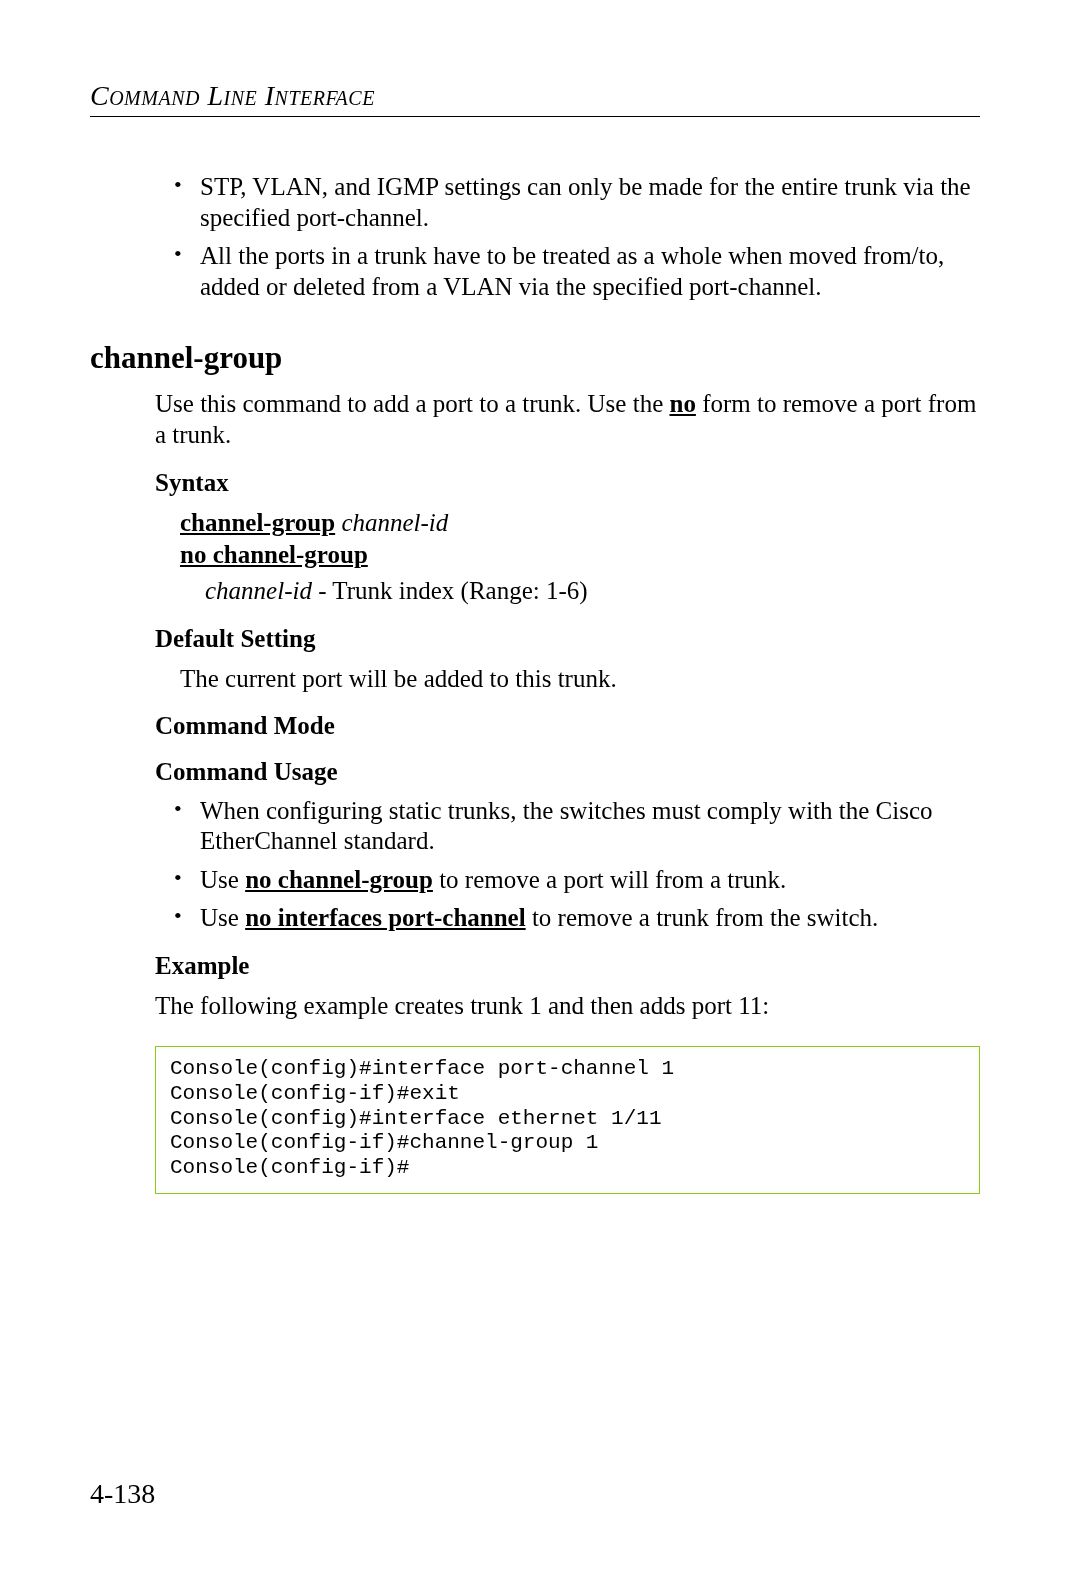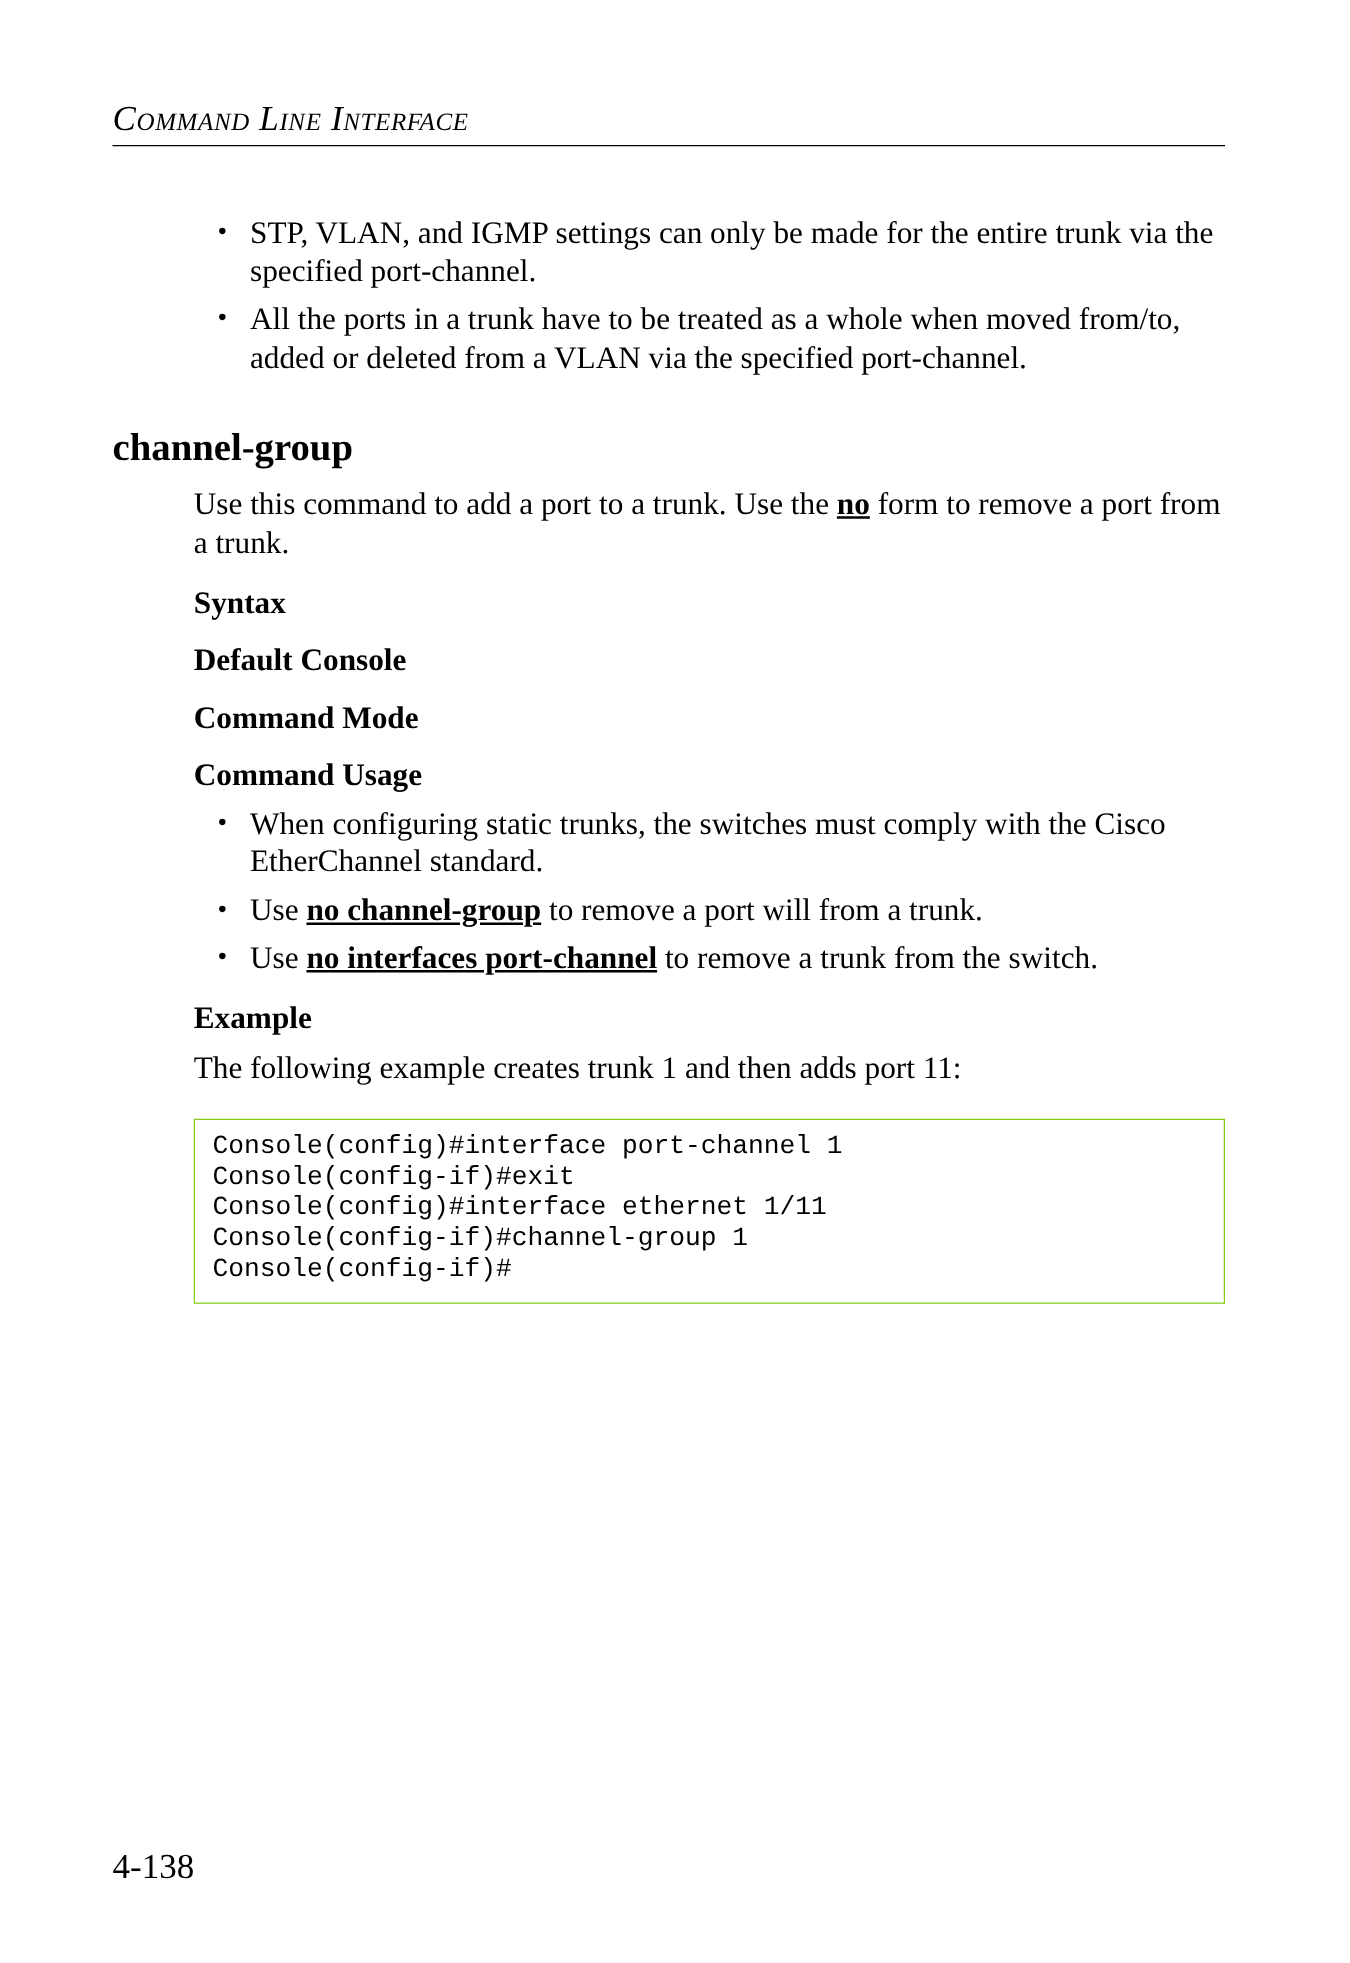--- a/index.html
+++ b/index.html
@@ -111,22 +111,36 @@
       <li>All the ports in a trunk have to be treated as a whole when moved from/to, added or deleted from a VLAN via the specified port-channel.</li>
     </ul>
 
     <h2 class="cmd-title">channel-group</h2>
 
     <p class="para">
       <span>Use this command to add a port to a trunk. Use the </span><span class="bold">no</span><span> form to remove a port from a trunk.</span>
     </p>
 
     <div class="sub-head">Syntax</div>
+    <div class="indent1">
+      <div class="syntax-line">
+        <span class="bold">channel-group</span>
+        <span> </span>
+        <span class="italic">channel-id</span>
+      </div>
+      <div class="syntax-line">
+        <span class="bold">no channel-group</span>
+      </div>
+      <div class="syntax-line indent1" style="margin-top:4px;">
+        <span class="italic">channel-id</span><span> - Trunk index (Range: 1-6)</span>
+      </div>
+    </div>
 
-    <div class="sub-head">Default Console</div>
+    <div class="sub-head">Default Setting</div>
+    <div class="para indent1">The current port will be added to this trunk.</div>
 
     <div class="sub-head">Command Mode</div>
 
     <div class="sub-head">Command Usage</div>
     <ul class="bullet-list">
       <li>
         <span>When configuring static trunks, the switches must comply with the Cisco EtherChannel standard.</span><span class="bold"></span><span></span>
       </li>
       <li>
         <span>Use </span><span class="bold">no channel-group</span><span> to remove a port will from a trunk.</span>

